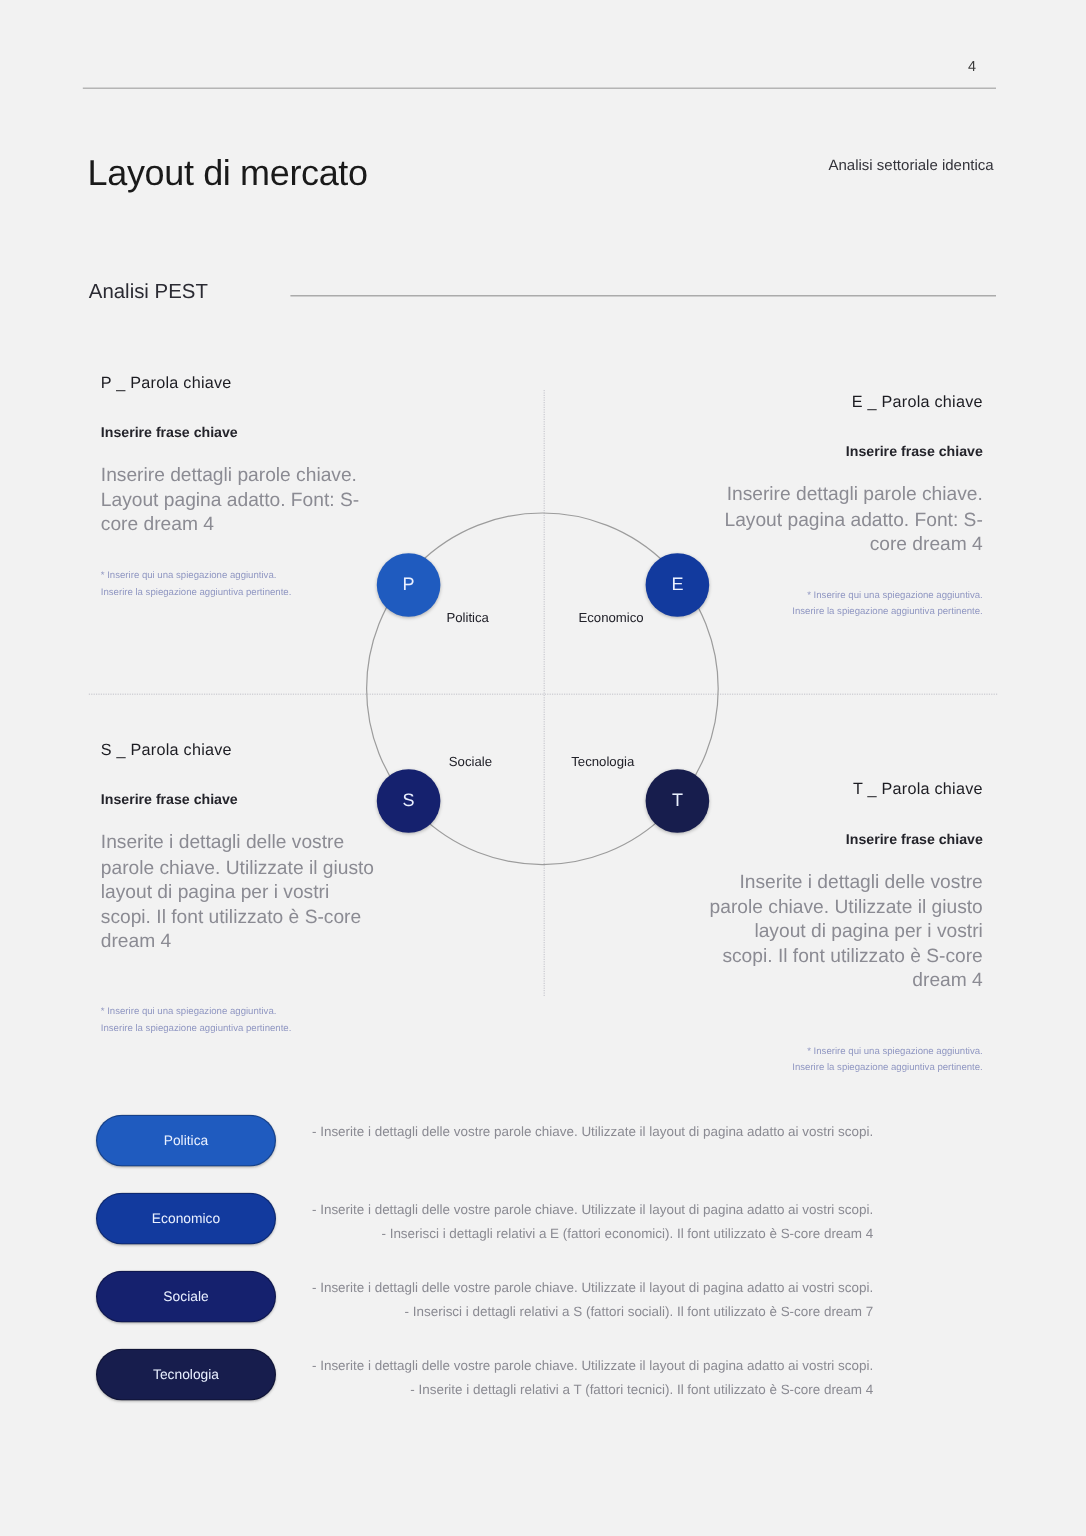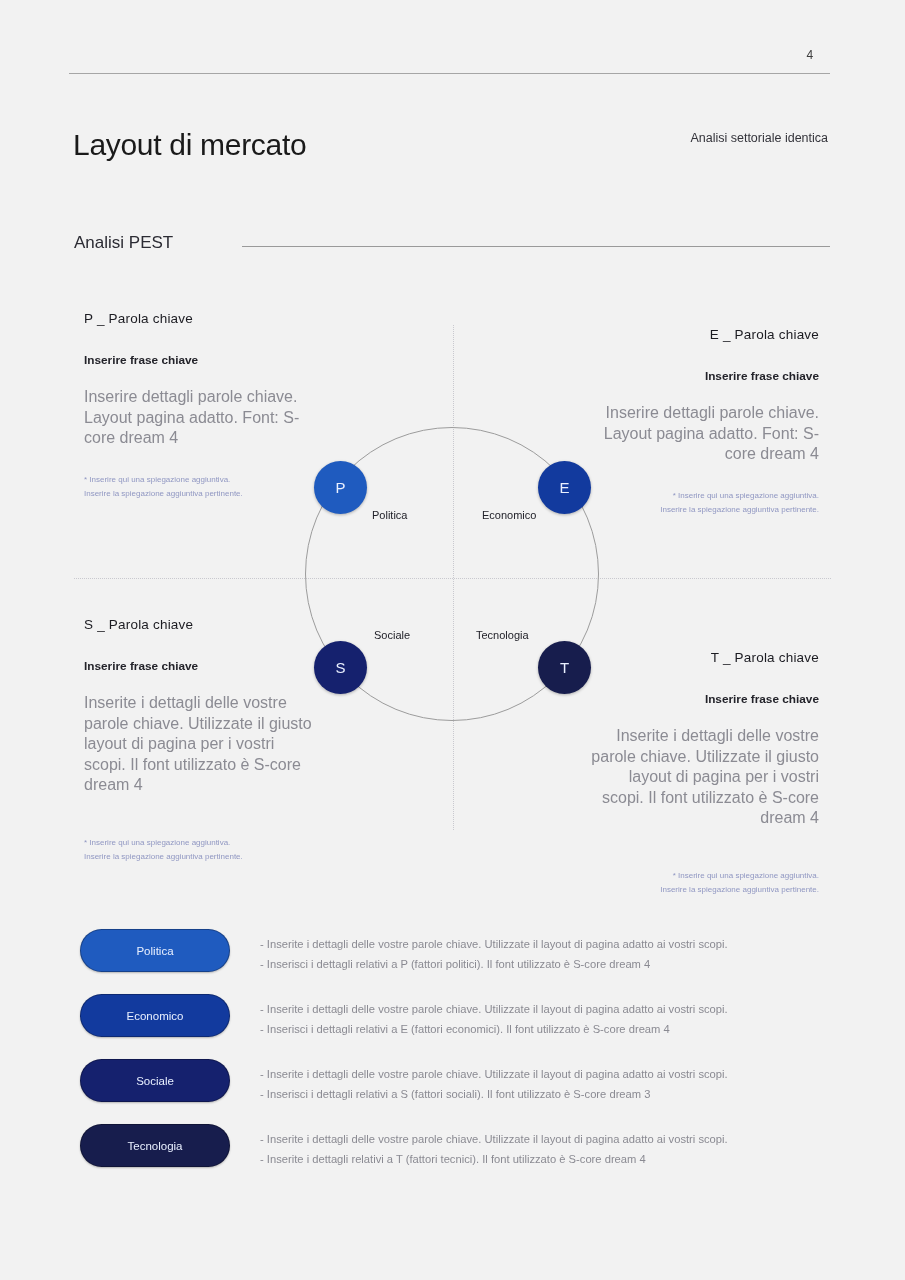--- a/index.html
+++ b/index.html
@@ -204,21 +204,21 @@
   }
   .legend-text {
     position: absolute;
     left: 180px;
     top: 6px;
     font-size: 11.2px;
     color: #8a8a92;
     line-height: 19.5px;
     white-space: nowrap;
   }
-  .legend-text span { display: block; }
+  .legend-text span { display: block; text-align: right; }
 </style>
 </head>
 <body>
 
 <div class="page">
 
   <div class="page-number">4</div>
   <div class="header-rule"></div>
   <h1 class="doc-title">Layout di mercato</h1>
   <div class="doc-subtitle">Analisi settoriale identica</div>
@@ -290,41 +290,40 @@
   <div class="node-label l-t">Tecnologia</div>
 
   <div class="legend">
 
     <div class="legend-row">
       <div class="pill" id="pill-0" style="background: rgb(31, 91, 191); border: 1px solid rgba(0, 0, 0, 0.28);">
         <span>Politica</span>
       </div>
       <div class="legend-text">
         <span>- Inserite i dettagli delle vostre parole chiave. Utilizzate il layout di pagina adatto ai vostri scopi.</span>
-        <span>- Inserisci i dettagli relativi a P (fattori politici). Il font utilizzato è S-core dream 4</span>
       </div>
     </div>
 
     <div class="legend-row">
       <div class="pill" id="pill-1" style="background: rgb(18, 58, 158); border: 1px solid rgba(0, 0, 0, 0.28);">
         <span>Economico</span>
       </div>
       <div class="legend-text">
         <span>- Inserite i dettagli delle vostre parole chiave. Utilizzate il layout di pagina adatto ai vostri scopi.</span>
         <span>- Inserisci i dettagli relativi a E (fattori economici). Il font utilizzato è S-core dream 4</span>
       </div>
     </div>
 
     <div class="legend-row">
       <div class="pill" id="pill-2" style="background: rgb(21, 33, 110); border: 1px solid rgba(0, 0, 0, 0.28);">
         <span>Sociale</span>
       </div>
       <div class="legend-text">
         <span>- Inserite i dettagli delle vostre parole chiave. Utilizzate il layout di pagina adatto ai vostri scopi.</span>
-        <span>- Inserisci i dettagli relativi a S (fattori sociali). Il font utilizzato è S-core dream 3</span>
+        <span>- Inserisci i dettagli relativi a S (fattori sociali). Il font utilizzato è S-core dream 7</span>
       </div>
     </div>
 
     <div class="legend-row">
       <div class="pill" id="pill-3" style="background: rgb(23, 29, 77); border: 1px solid rgba(0, 0, 0, 0.28);">
         <span>Tecnologia</span>
       </div>
       <div class="legend-text">
         <span>- Inserite i dettagli delle vostre parole chiave. Utilizzate il layout di pagina adatto ai vostri scopi.</span>
         <span>- Inserite i dettagli relativi a T (fattori tecnici). Il font utilizzato è S-core dream 4</span>

